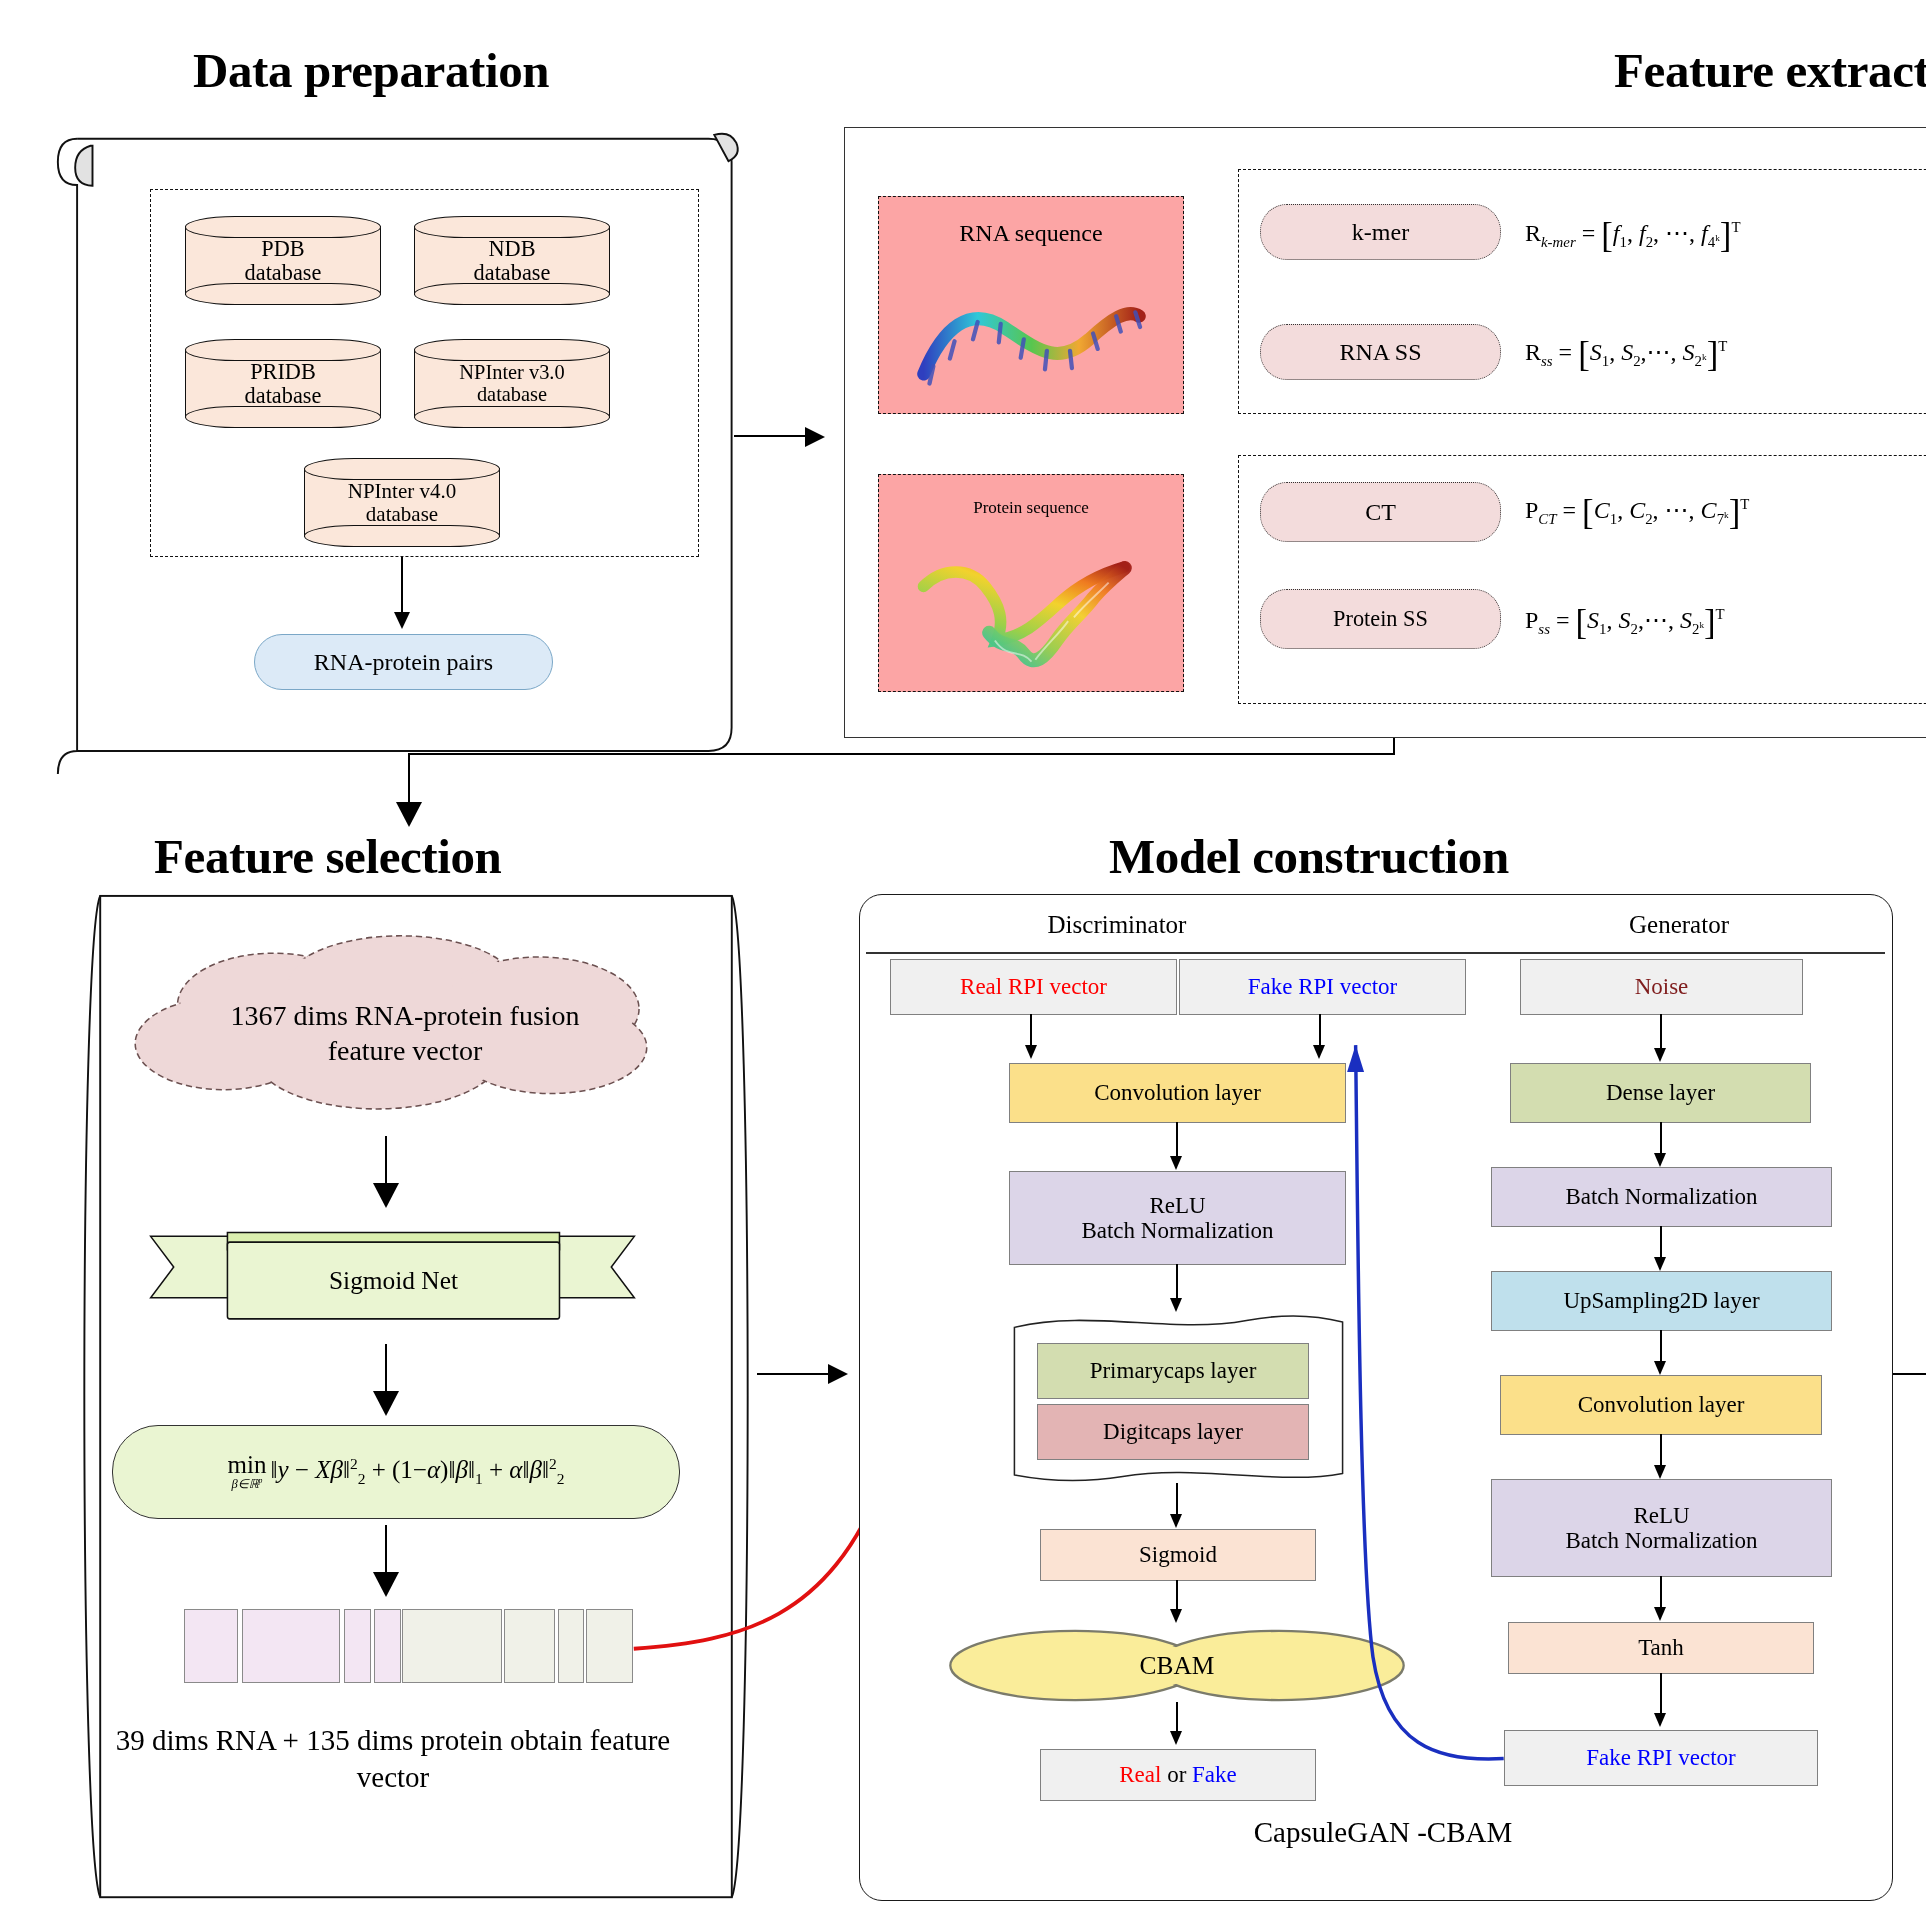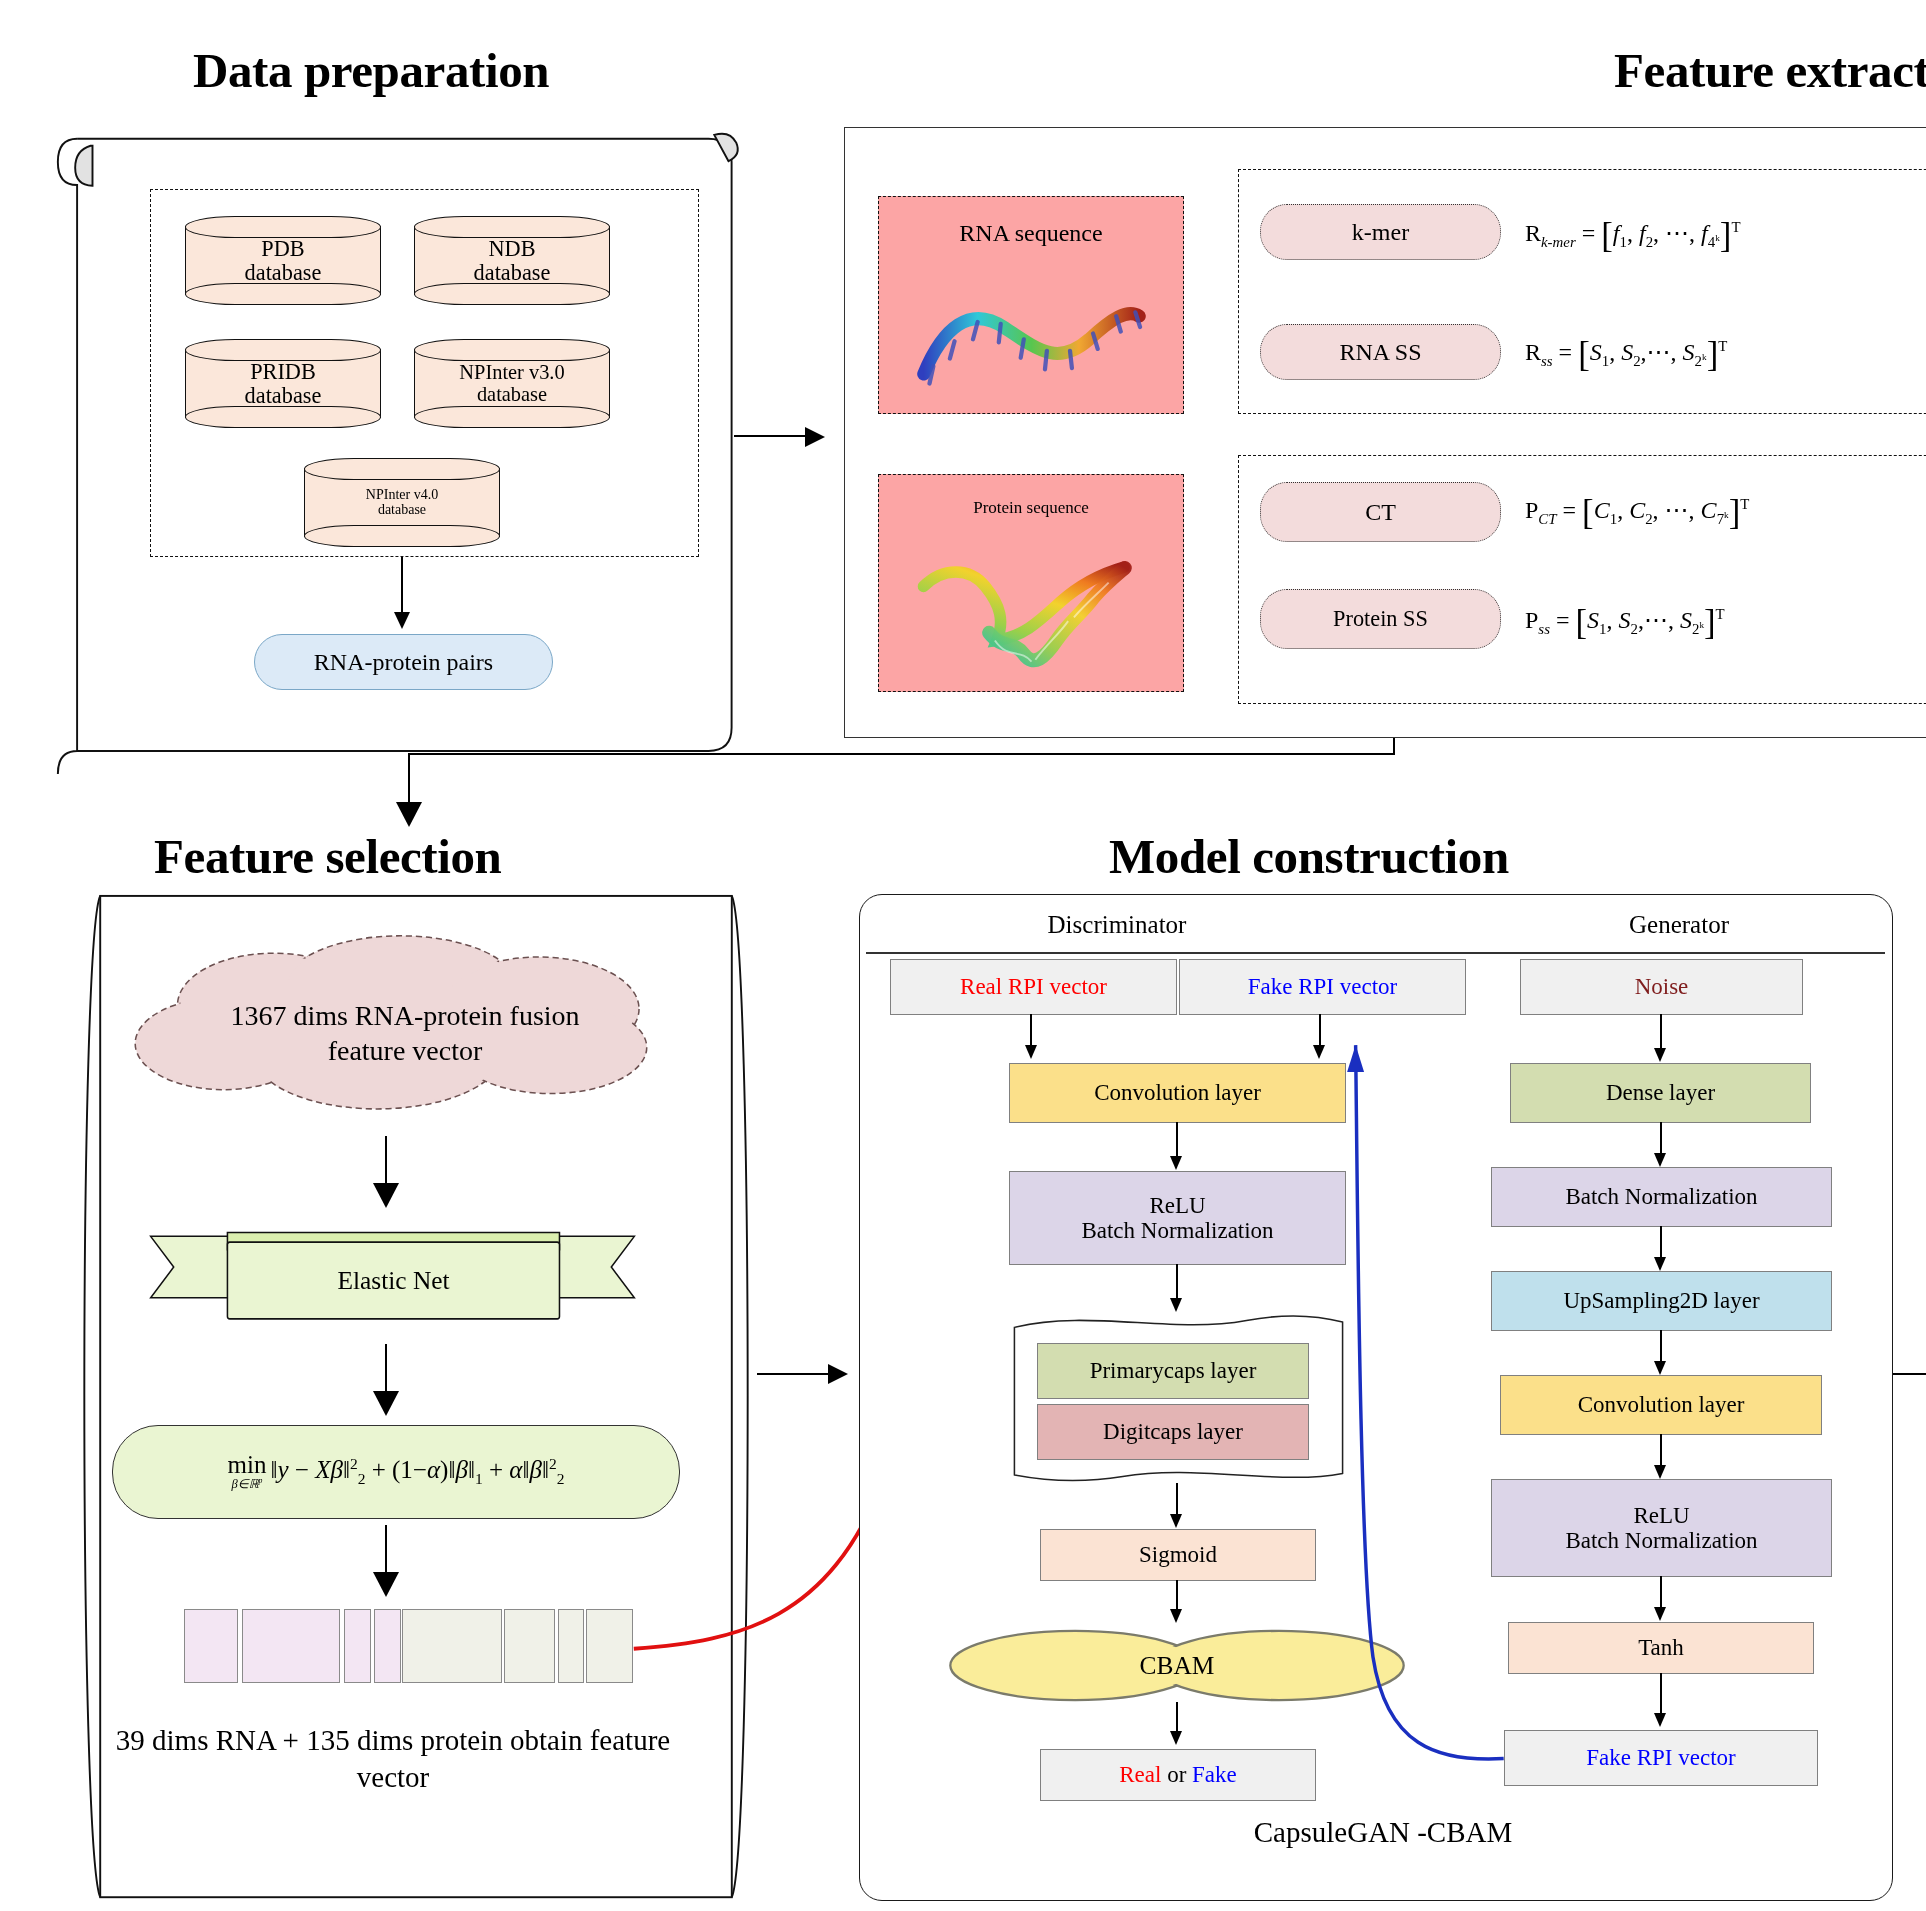--- a/index.html
+++ b/index.html
@@ -108,21 +108,21 @@
     <div class="top"></div>
     <div class="bot"></div>
   <div class="lbl" style="font-size:20.4px;">
       <span><span>NPInter v3.0</span><br><span>database</span></span>
     </div>
 </div>
 <div class="cyl" style="left:304px;top:458px;width:196px;height:89px;">
   <div class="body"></div>
     <div class="top"></div>
     <div class="bot"></div>
-  <div class="lbl" style="font-size:14px;justify-content:center;">
+  <div class="lbl" style="font-size:21px;justify-content:center;">
       <span><span>NPInter v4.0</span><br><span>database</span></span>
     </div>
 </div>
 
 <div class="vline" style="left:401px;top:557px;height:58px;"></div>
 <div class="arrowdown" style="left:394px;top:612px;"></div>
 
 <div class="abs pill-blue ctr" style="left:254px;top:634px;width:297px;height:54px;font-size:24px;">
   <span>RNA-protein pairs</span>
 </div>
@@ -246,21 +246,21 @@
 <div class="bigarrowdown" style="left:373px;top:1183px;"></div>
 
 <div class="abs" style="left:146px;top:1221px;width:493px;height:119px;">
   <svg width="493" height="119" style="position:absolute;left:0;top:0;" viewBox="0 0 1280 310">
     <path d="M10,40 L230,40 L230,200 L10,200 L70,120 Z" fill="#eaf5d2" stroke="#111" stroke-width="4"></path>
     <path d="M1270,40 L1050,40 L1050,200 L1270,200 L1210,120 Z" fill="#eaf5d2" stroke="#111" stroke-width="4"></path>
     <path d="M210,30 L1075,30 L1075,75 L210,75 Z" fill="#dbefaf" stroke="#111" stroke-width="4"></path>
     <rect x="210" y="55" width="865" height="200" rx="6" fill="#eaf5d2" stroke="#111" stroke-width="4"></rect>
   </svg>
   <div class="abs ctr" style="left:81px;top:21px;width:333px;height:77px;font-size:25.4px;">
-    <span>Elastic Net</span>
+    <span>Sigmoid Net</span>
   </div>
 </div>
 
 <div class="vline" style="left:385px;top:1344px;height:50px;"></div>
 <div class="bigarrowdown" style="left:373px;top:1391px;"></div>
 
 <div class="abs pill-green" style="left:112px;top:1425px;width:566px;height:92px;display:flex;align-items:center;justify-content:center;">
   <div style="font-size:25px;white-space:nowrap;display:flex;align-items:center;">
     <span style="display:inline-flex;flex-direction:column;align-items:center;line-height:0.95;justify-content:flex-end;">
       <span>min</span>

